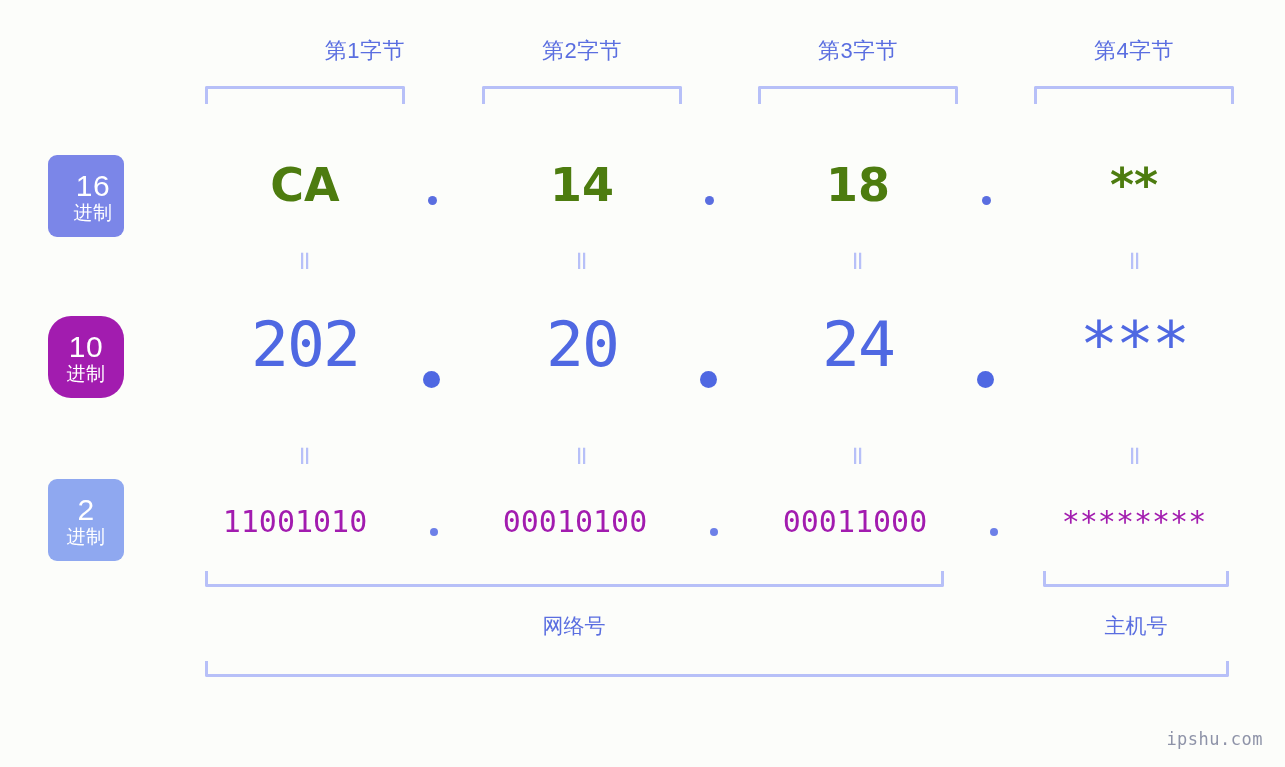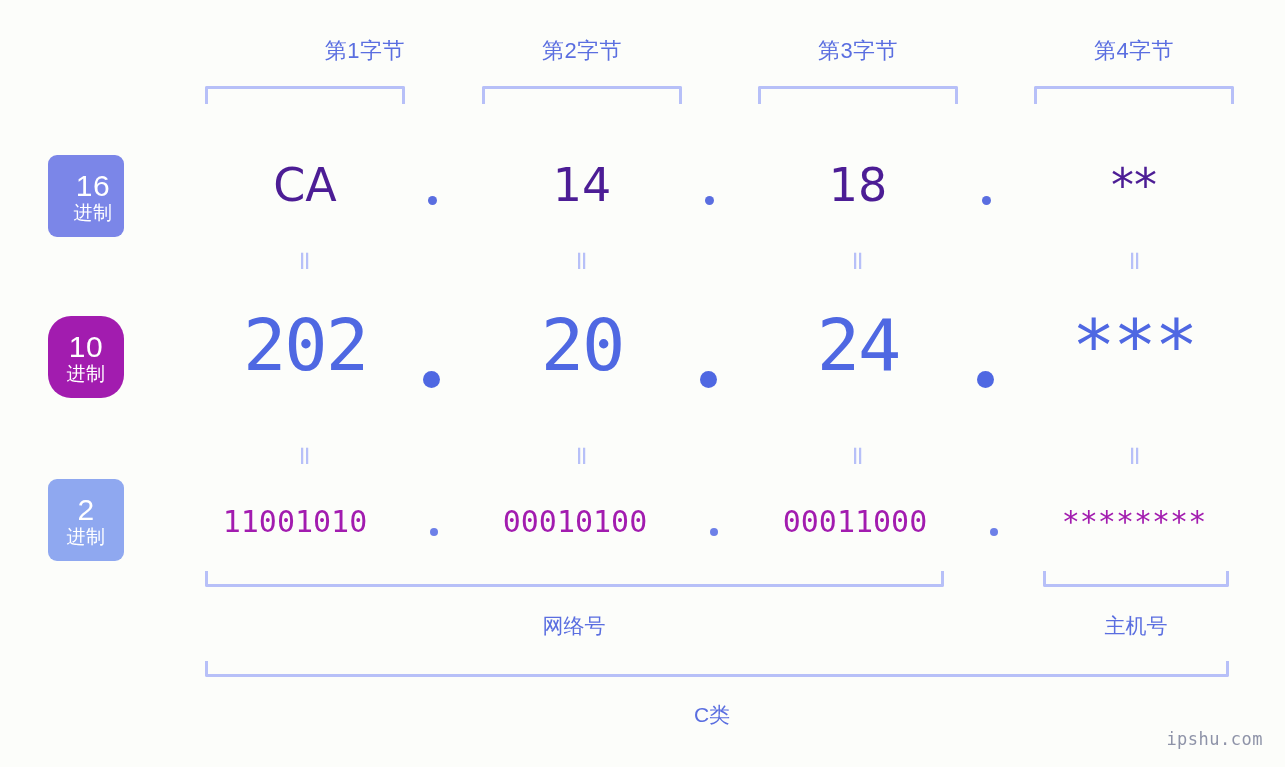--- a/index.html
+++ b/index.html
@@ -85,26 +85,26 @@
   
   .cell {
     position: absolute;
     text-align: center;
     white-space: nowrap;
   }
 
   .row-hex .cell {
     font-size: 46px;
     line-height: 50px;
-    color: #4c1d95;
+    color: #4d7c0f;
     font-family: "DejaVu Sans", "Liberation Sans", sans-serif;
-    font-weight: 400;
+    font-weight: 700;
   }
   .row-dec .cell {
-    font-size: 72px;
+    font-size: 63px;
     line-height: 100px;
     color: #4f68e2;
     font-family: "DejaVu Sans Mono", "Liberation Mono", monospace;
     font-weight: 400;
     letter-spacing: -2px;
   }
   .row-bin .cell {
     font-size: 30px;
     line-height: 34px;
     color: #a21caf;
@@ -228,17 +228,16 @@
     <div class="dot dot-bin" style="left:990px; top:528px;"></div>
   </div>
 
   <div class="bracket-bottom" style="left:205px;  top:571px; width:739px;"></div>
   <div class="bracket-bottom" style="left:1043px; top:571px; width:186px;"></div>
 
   <div class="caption" style="left:474px;  top:612px; width:200px;">网络号</div>
   <div class="caption" style="left:1036px; top:612px; width:200px;">主机号</div>
 
   <div class="bracket-bottom" style="left:205px; top:661px; width:1024px;"></div>
-  <div class="caption" style="left:612px; top:701px; width:200px;">C类</div>
 
   <div class="watermark">ipshu.com</div>
 
 </div>
 
 </body></html>

